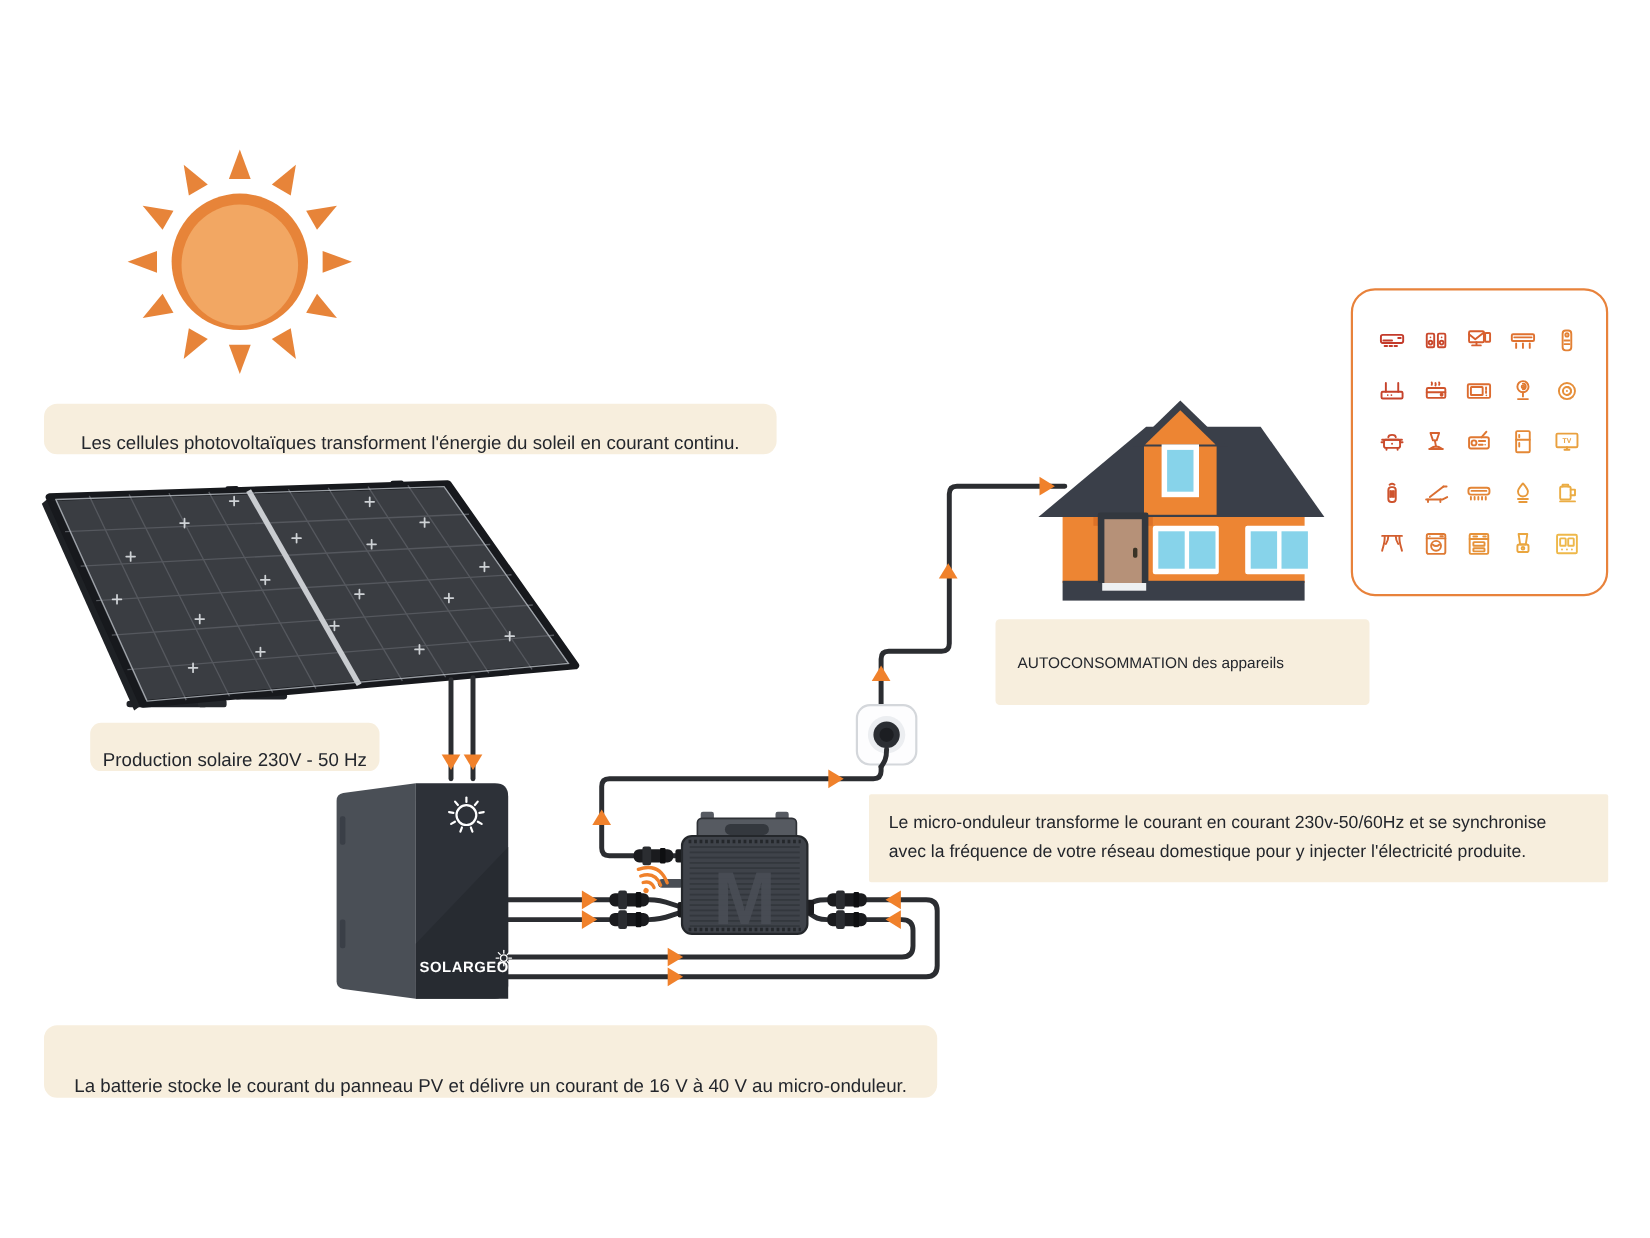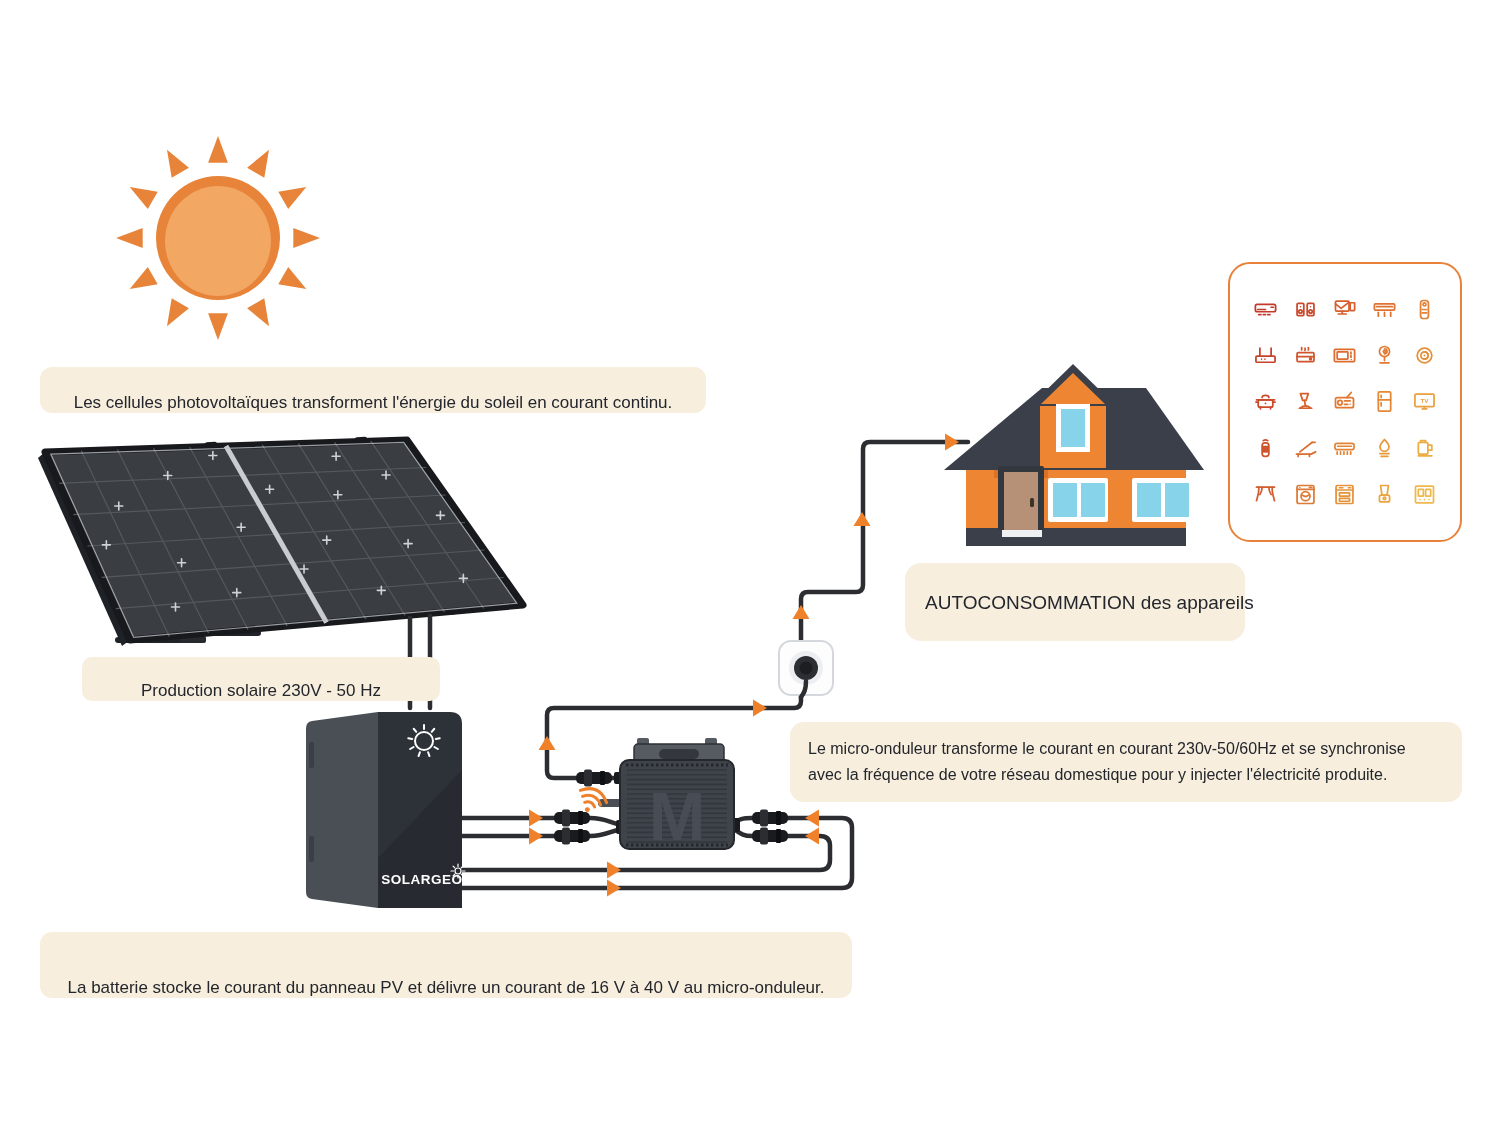--- a/index.html
+++ b/index.html
@@ -9,23 +9,23 @@
     overflow:hidden;
   }
   .scene{position:absolute;left:0;top:0;}
   .note{
     position:absolute;background:var(--cream);border-radius:12px;
     display:flex;align-items:flex-end;justify-content:center;
     font-size:17px;color:var(--ink);text-align:center;box-sizing:border-box;
     white-space:nowrap;
   }
   .note-multi{
-    position:absolute;background:var(--cream);border-radius:16px;
+    position:absolute;background:var(--cream);border-radius:4px;
     display:flex;flex-direction:column;justify-content:center;
-    font-size:19px;color:var(--ink);text-align:left;box-sizing:border-box;
+    font-size:14px;color:var(--ink);text-align:left;box-sizing:border-box;
     line-height:27px;white-space:nowrap;
   }
   .appliances{
     position:absolute;left:1228px;top:262px;width:234px;height:280px;
     background:#ffffff;border:2px solid #e8823b;border-radius:22px;
     display:grid;grid-template-columns:repeat(5,1fr);grid-template-rows:repeat(5,1fr);
     padding:22px 16px;box-sizing:border-box;align-items:center;justify-items:center;
   }
   .app-icon svg{width:27px;height:27px;display:block;}
 </style>
@@ -273,29 +273,29 @@
       <rect x="1137" y="483" width="24" height="34" fill="var(--blue)"></rect>
       <rect x="1165" y="483" width="24" height="34" fill="var(--blue)"></rect>
     </g>
   </g>
 </svg>
 
 <div class="note" style="left:40px;top:367px;width:666px;height:46px;">
   <span>Les cellules photovoltaïques transforment l'énergie du soleil en courant continu.</span>
 </div>
 
-<div class="note" style="left:82px;top:657px;width:358px;height:44px;border-radius:10px;">
+<div class="note" style="left:82px;top:657px;width:263px;height:44px;border-radius:10px;">
   <span>Production solaire 230V - 50 Hz</span>
 </div>
 
 <div class="note-multi" style="left:905px;top:563px;width:340px;height:78px;padding:14px 20px;">
   <div>AUTOCONSOMMATION des appareils</div>
 </div>
 
-<div class="note-multi" style="left:790px;top:722px;width:672px;height:80px;padding:14px 18px;border-radius:14px;font-size:16px;line-height:26px;">
+<div class="note-multi" style="left:790px;top:722px;width:672px;height:80px;padding:14px 18px;border-radius:2px;font-size:16px;line-height:26px;">
   <div>Le micro-onduleur transforme le courant en courant 230v-50/60Hz et se synchronise</div>
   <div>avec la fréquence de votre réseau domestique pour y injecter l'électricité produite.</div>
 </div>
 
 <div class="note" style="left:40px;top:932px;width:812px;height:66px;">
   <span>La batterie stocke le courant du panneau PV et délivre un courant de 16 V à 40 V au micro-onduleur.</span>
 </div>
 
 <div class="appliances" id="appliances">
     <span class="app-icon" style="color: rgb(195, 58, 42);">

